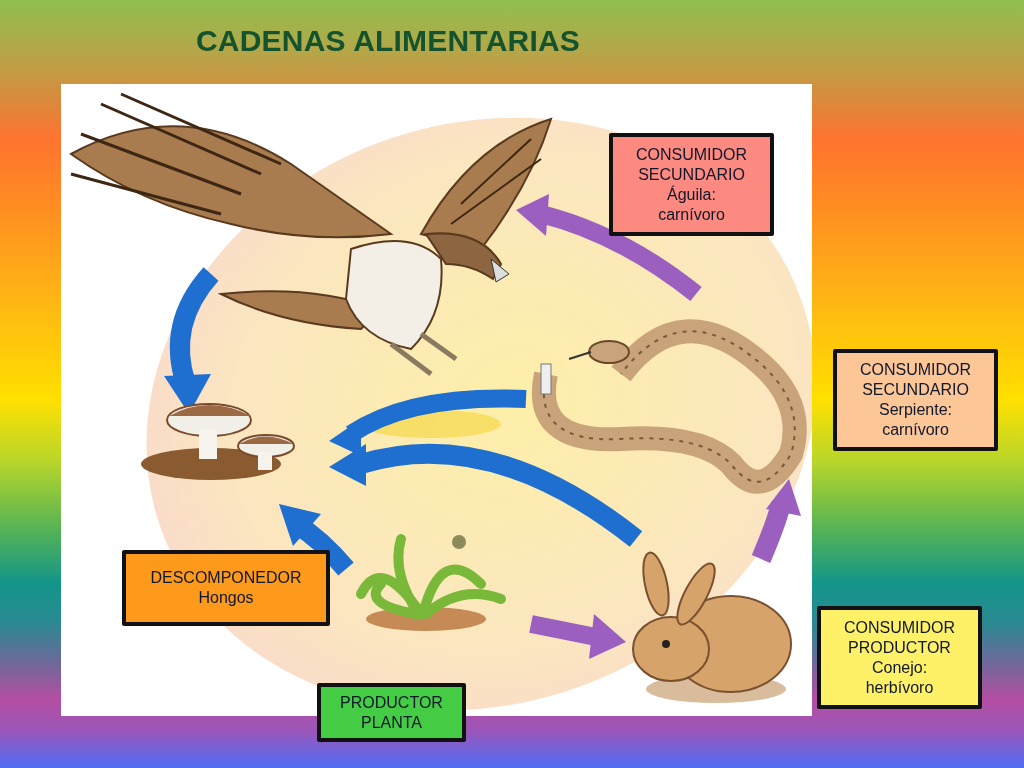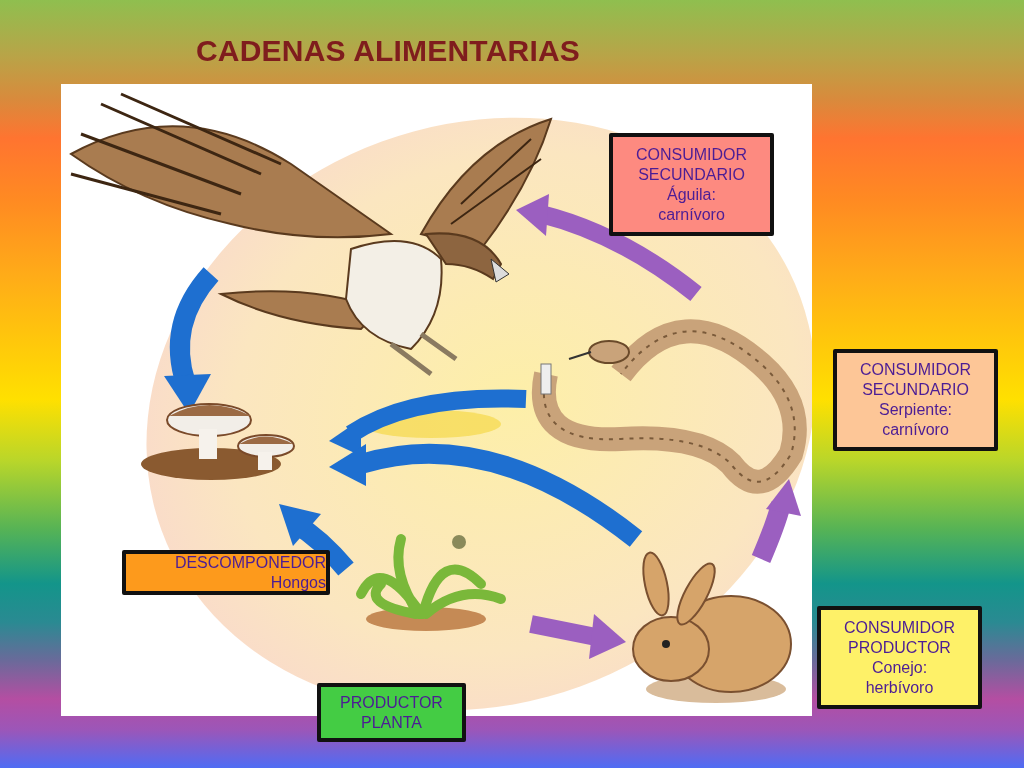--- a/index.html
+++ b/index.html
@@ -5,31 +5,31 @@
   html, body { margin:0; padding:0; }
   body {
     width:1024px; height:768px; position:relative; overflow:hidden;
     font-family:"Liberation Sans", sans-serif;
     background: linear-gradient(to bottom,
       #8fbf4f 0%, #b7a548 7%, #d98a3c 13%, #ff7430 18%, #ff8a22 26%,
       #ffac18 36%, #ffe000 52%, #b9d62a 60%, #55b356 69%, #13958a 76%,
       #2a8a92 81%, #6a6a9a 86%, #b44ea2 91%, #9c56b8 95%, #4f6cf4 100%);
   }
   .title {
-    position:absolute; left:196px; top:34px;
-    font-size:30px; font-weight:bold; color:#7f1d1d; letter-spacing:0.2px;
+    position:absolute; left:196px; top:24px;
+    font-size:30px; font-weight:bold; color:#14532d; letter-spacing:0.2px;
   }
   .panel {
     position:absolute; left:61px; top:84px; width:751px; height:632px;
     background:#fff; overflow:hidden;
   }
   .panel svg { position:absolute; left:0; top:0; }
   .label-box {
     position:absolute; border:4px solid #111; border-radius:2px;
-    box-sizing:border-box; text-align:center; color:#4c1d95;
+    box-sizing:border-box; text-align:center; color:#0f172a;
     font-size:16px; line-height:20px; display:flex; flex-direction:column;
     justify-content:center; align-items:center;
   }
   .label-box span { display:block; }
 </style>
 </head>
 <body>
 
 <div class="title">CADENAS ALIMENTARIAS</div>
 
@@ -134,21 +134,21 @@
   <span>carnívoro</span>
 </div>
 
 <div class="label-box" style="left:817px; top:606px; width:165px; height:103px; background:#fef168;">
   <span>CONSUMIDOR</span>
   <span>PRODUCTOR</span>
   <span>Conejo:</span>
   <span>herbívoro</span>
 </div>
 
-<div class="label-box" style="left:122px; top:550px; width:208px; height:45px; background:#fd9a1c;align-items:flex-end;">
+<div class="label-box" style="left:122px; top:550px; width:208px; height:76px; background:#fd9a1c;">
   <span>DESCOMPONEDOR</span>
   <span>Hongos</span>
 </div>
 
 <div class="label-box" style="left:317px; top:683px; width:149px; height:59px; background:#44cc44;">
   <span>PRODUCTOR</span>
   <span>PLANTA</span>
 </div>
 
 </body></html>

